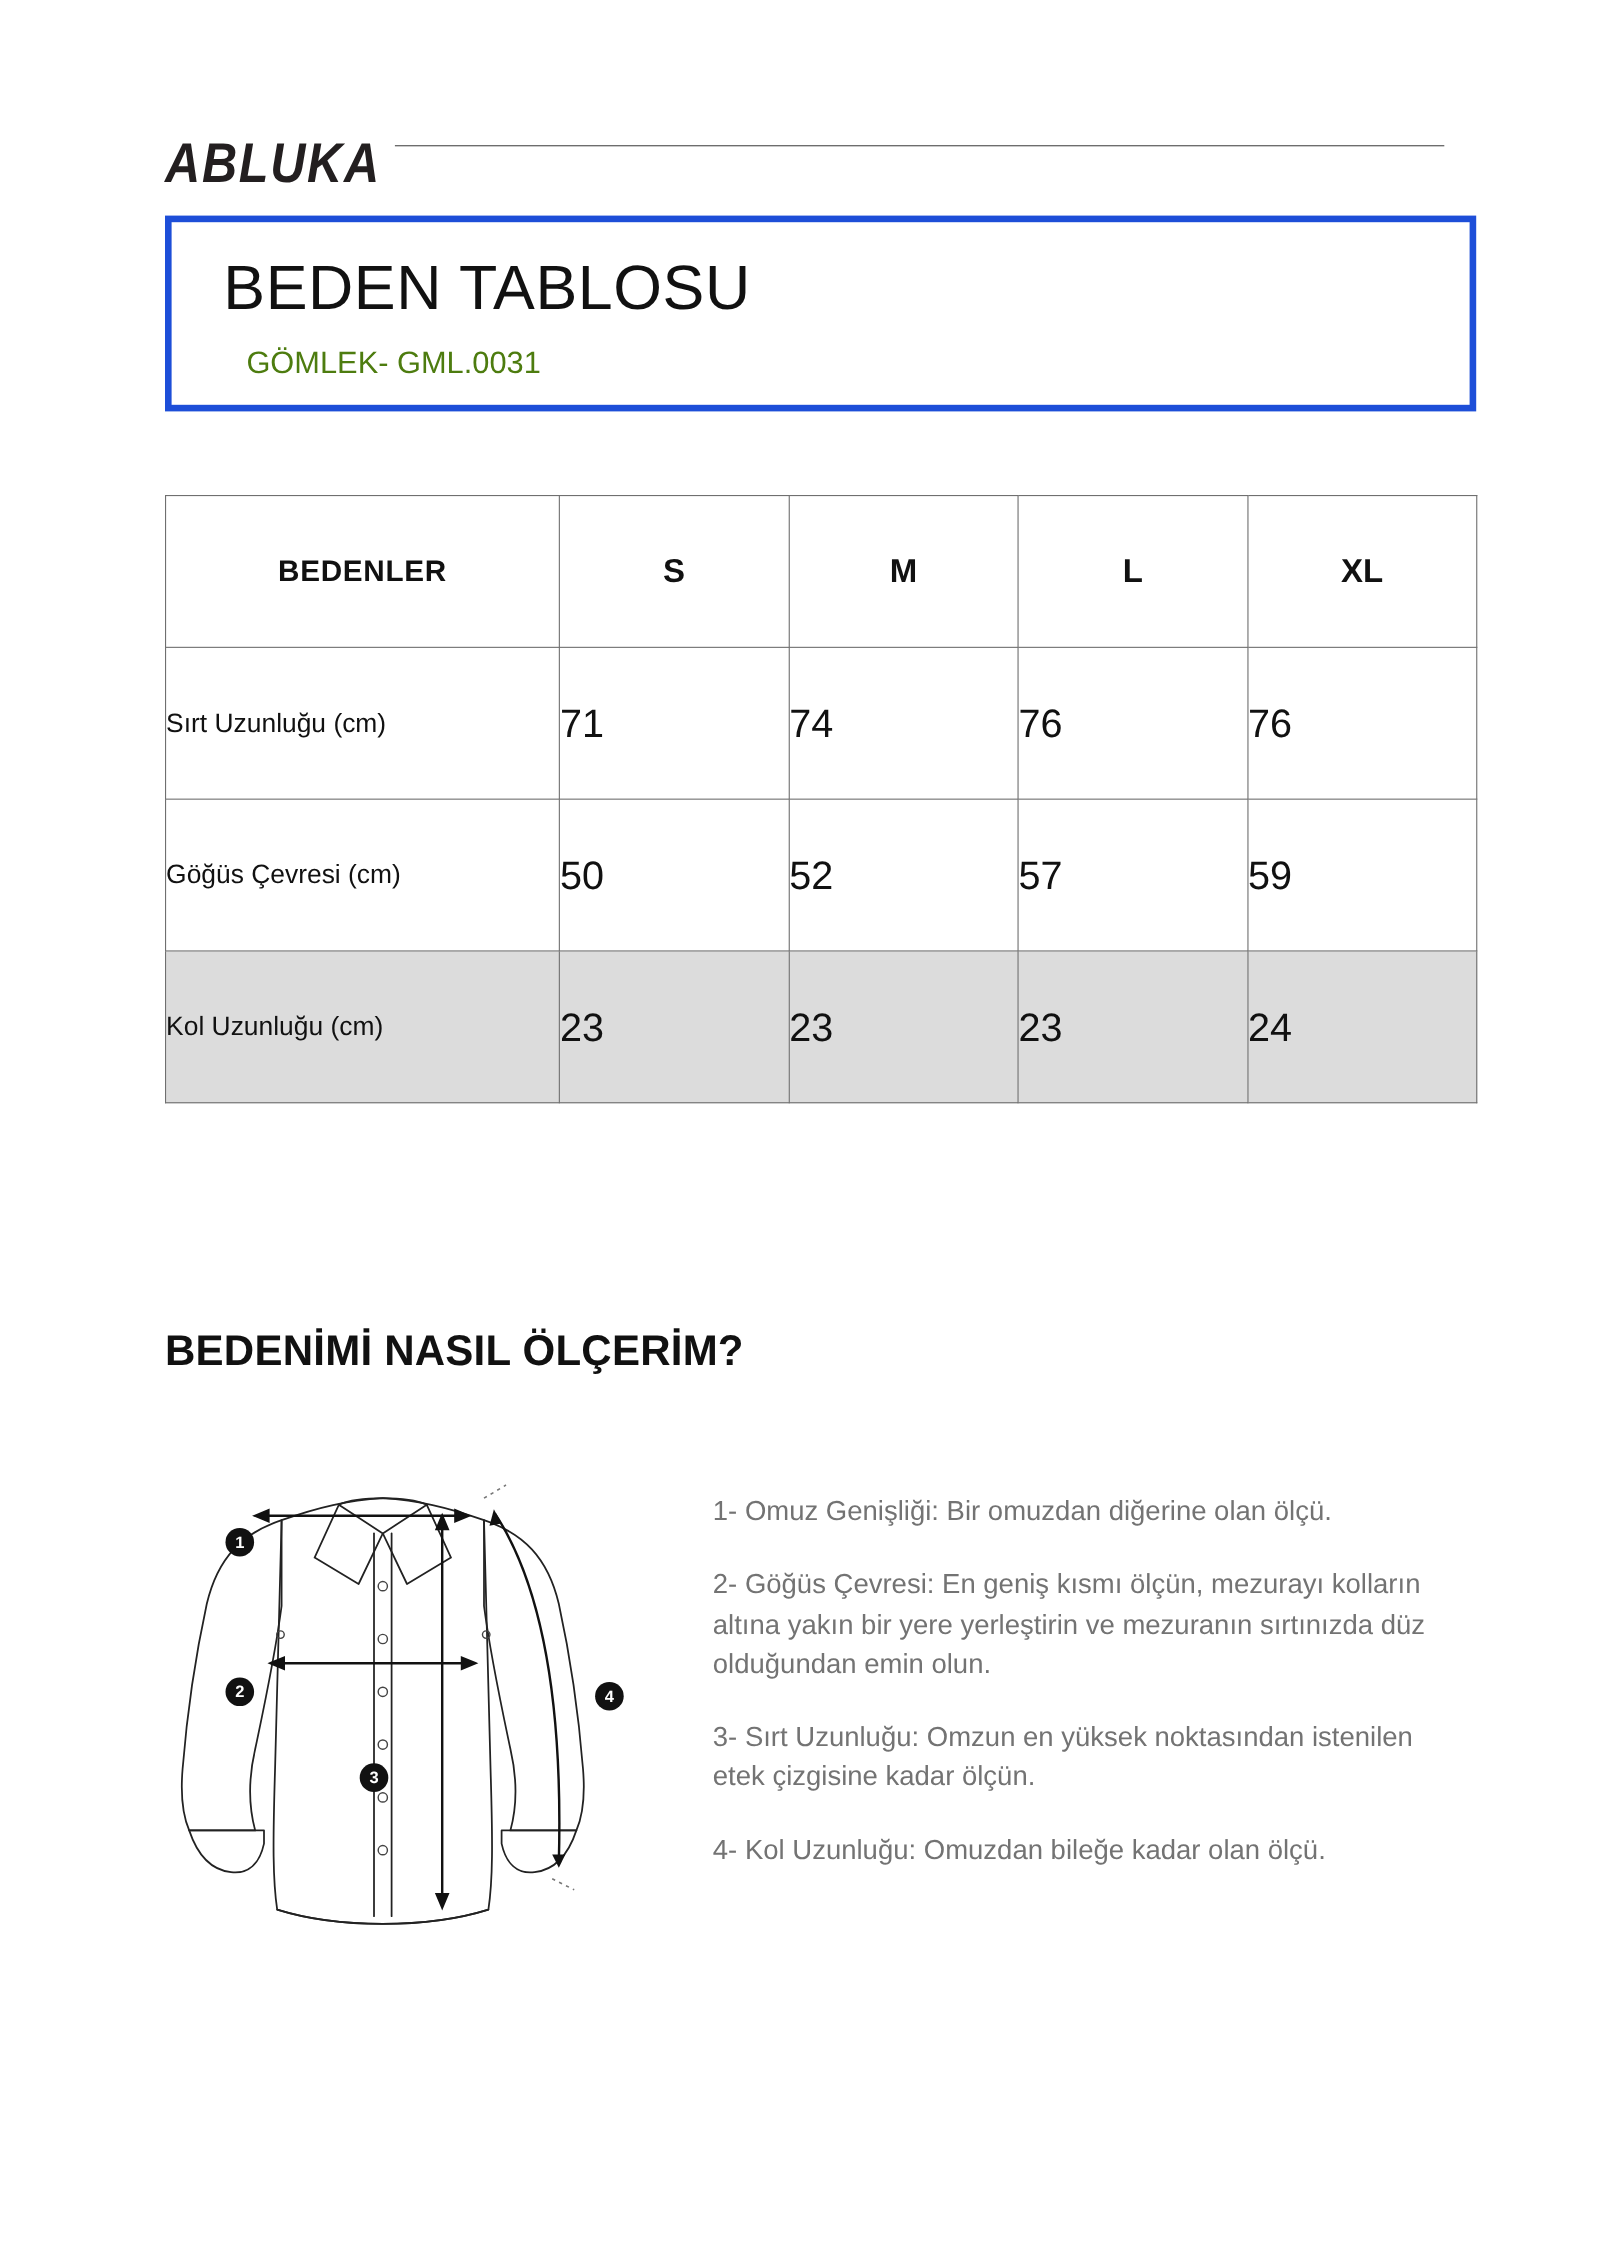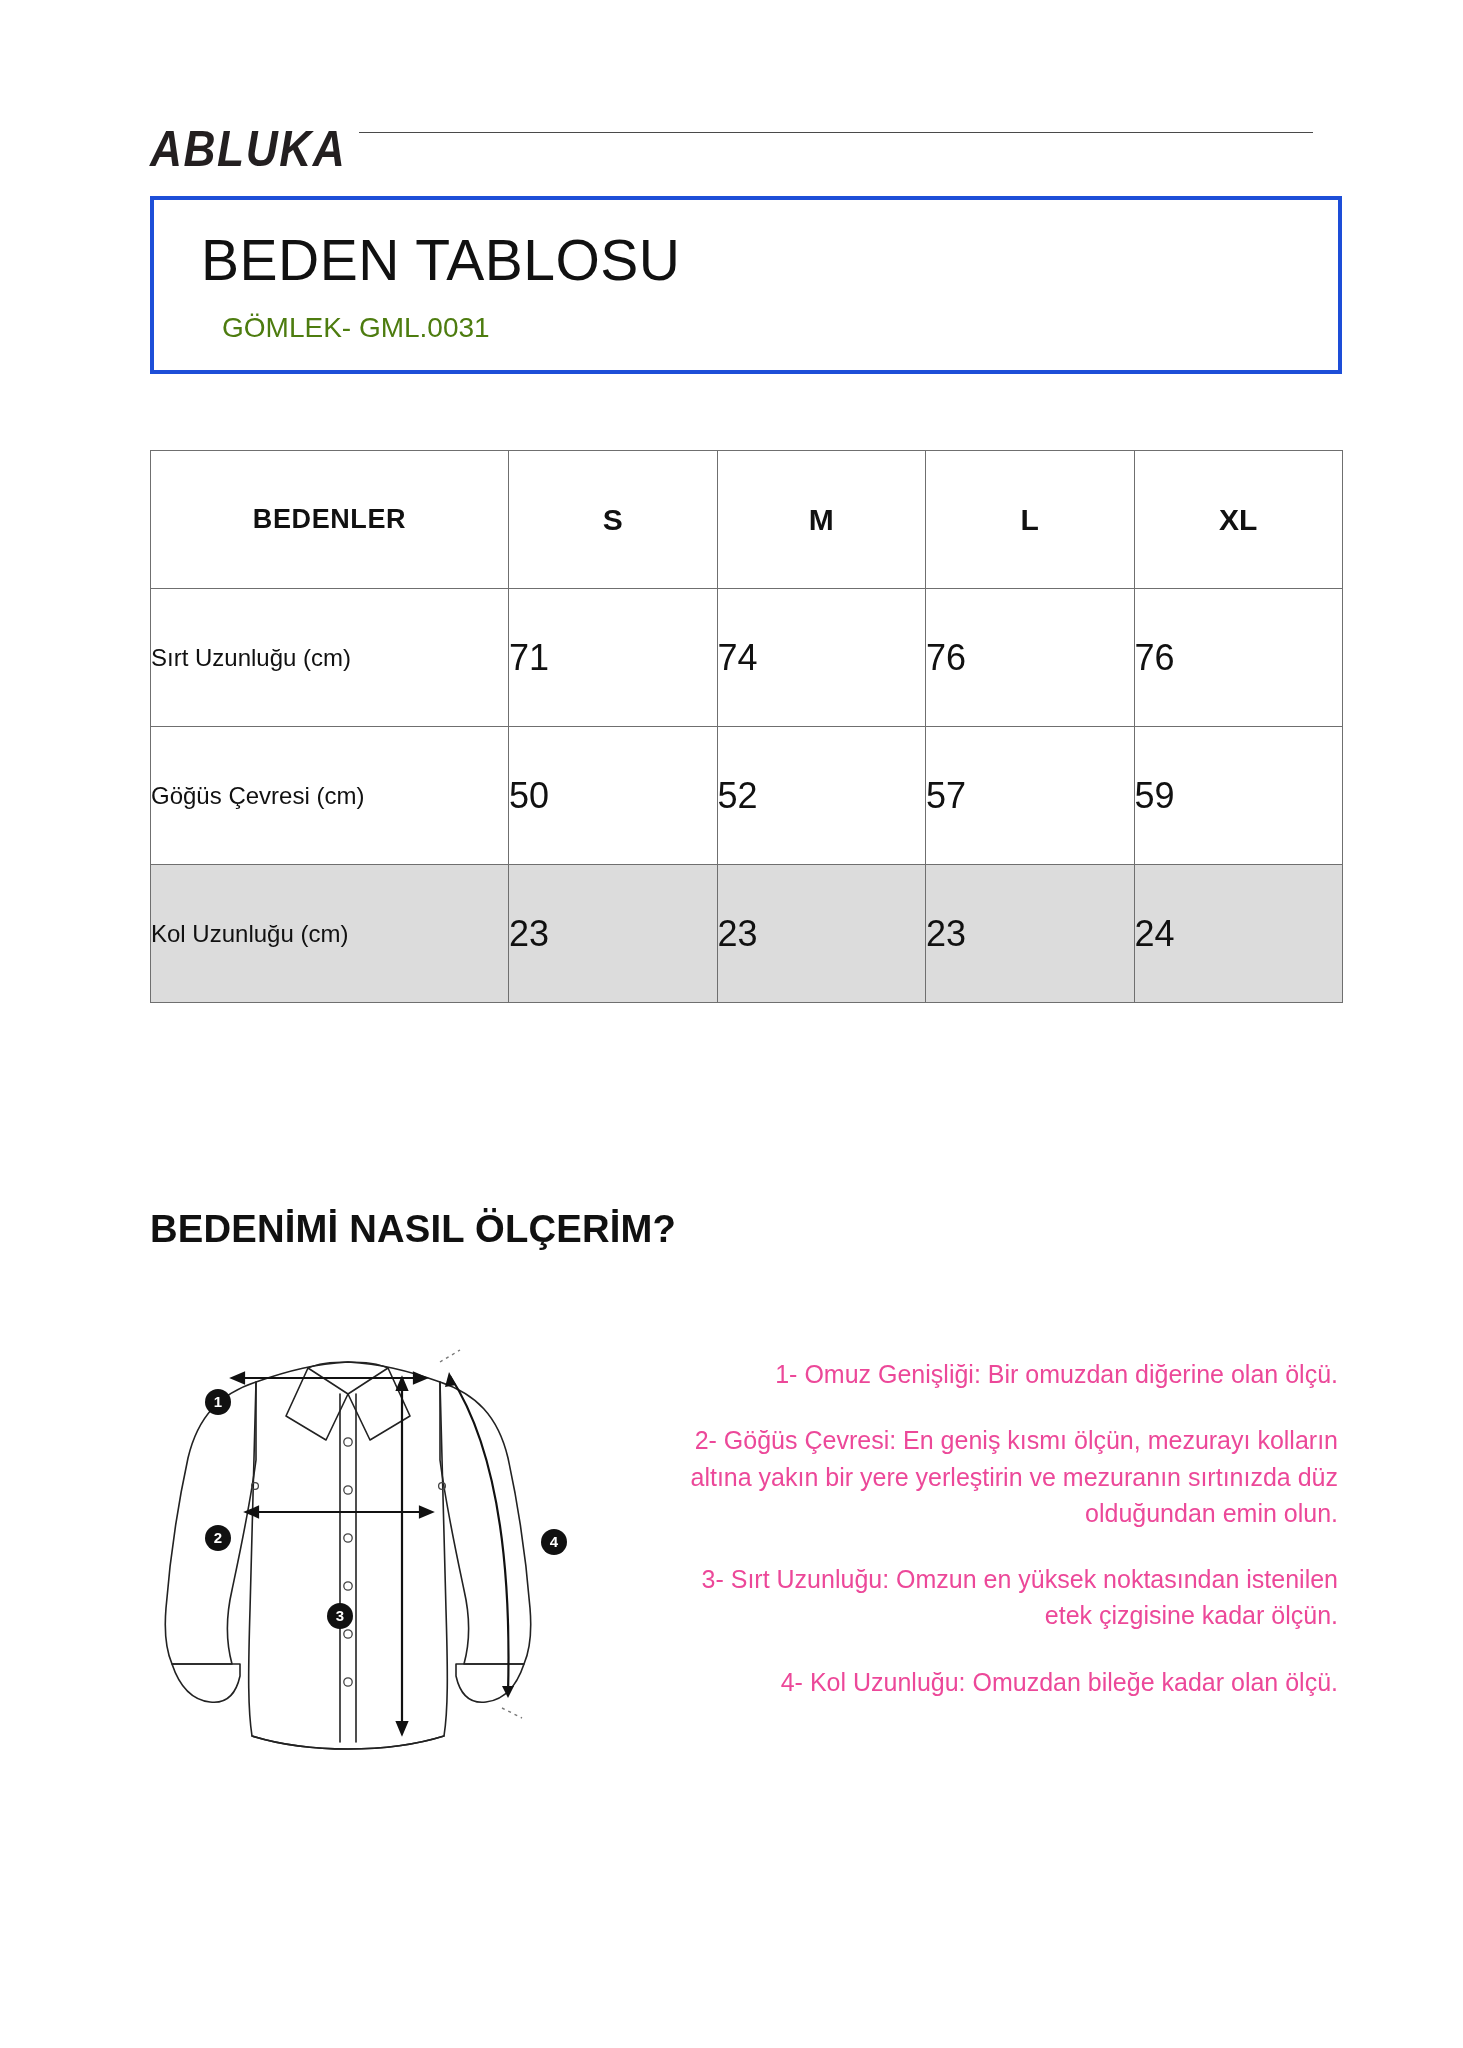--- a/index.html
+++ b/index.html
@@ -51,21 +51,21 @@
     margin-top: 4px;
   }
 
   
   .title-box {
     position: absolute;
     left: 150px;
     top: 196px;
     width: 1192px;
     height: 178px;
-    border: 4px solid #1d4ed8;
+    border: 6px solid #1d4ed8;
     box-sizing: border-box;
   }
   .title-main {
     position: absolute;
     left: 47px;
     top: 27px;
     font-size: 57px;
     font-weight: 400;
     letter-spacing: 0.5px;
     color: #111;
@@ -148,23 +148,22 @@
 
   .instructions {
     position: absolute;
     left: 648px;
     top: 1356px;
     width: 690px;
   }
   .instr-item {
     font-size: 25px;
     line-height: 1.45;
-    color: #ec4899;
+    color: #737373;
     margin-bottom: 30px;
-    text-align: right;
   }
   .instr-item:last-child { margin-bottom: 0; }
 
   .callout {
     fill: #111111;
   }
   .callout-text {
     fill: #ffffff;
     font-family: "Liberation Sans", sans-serif;
     font-size: 15px;

